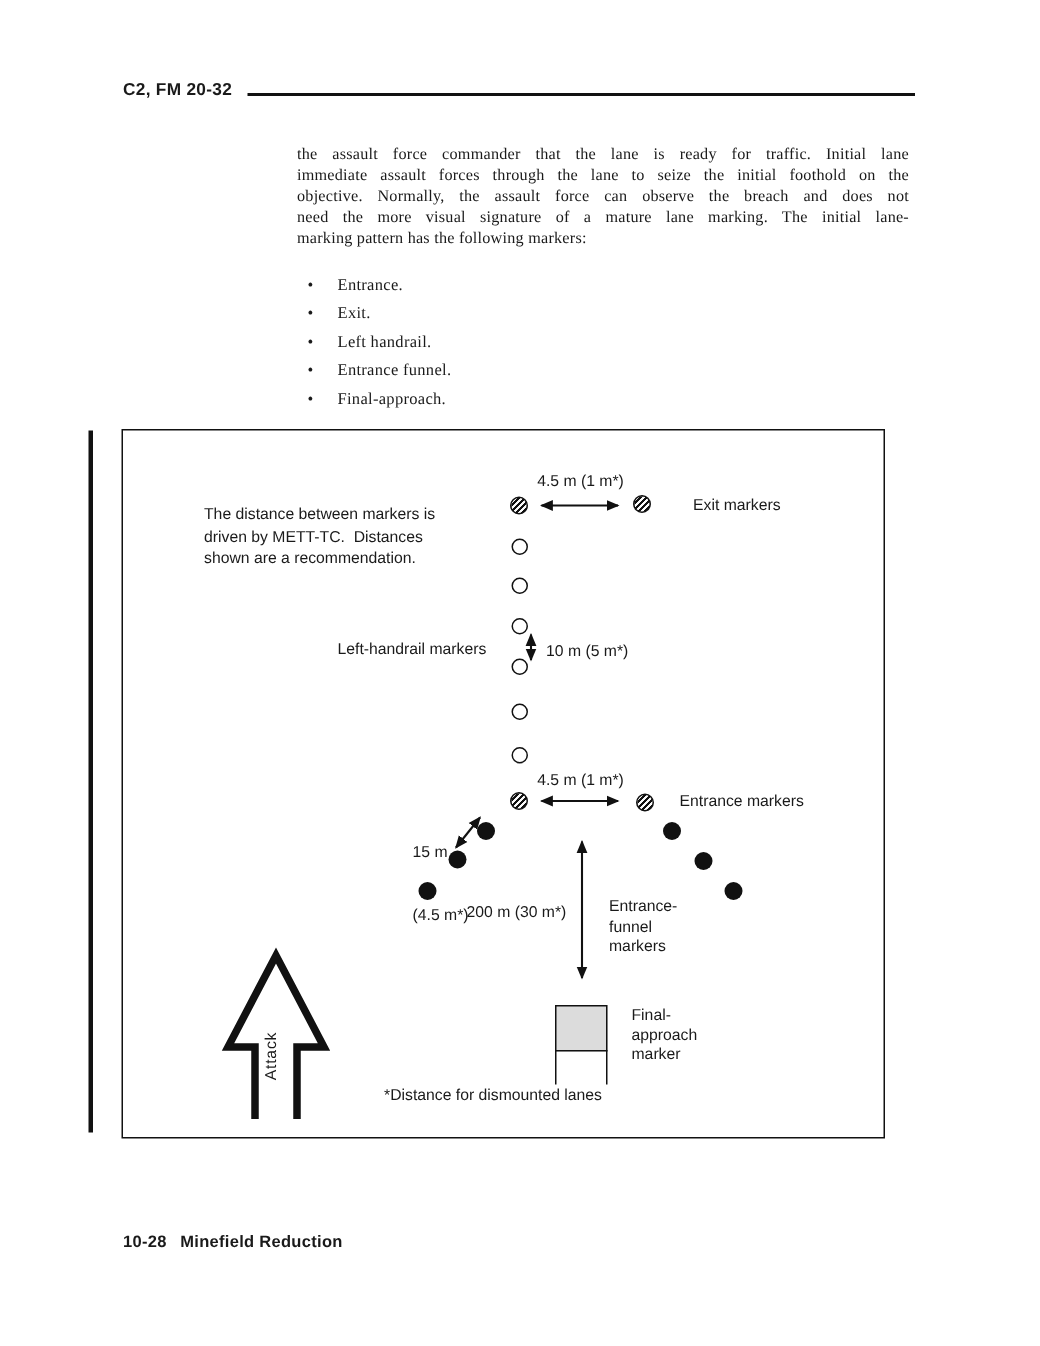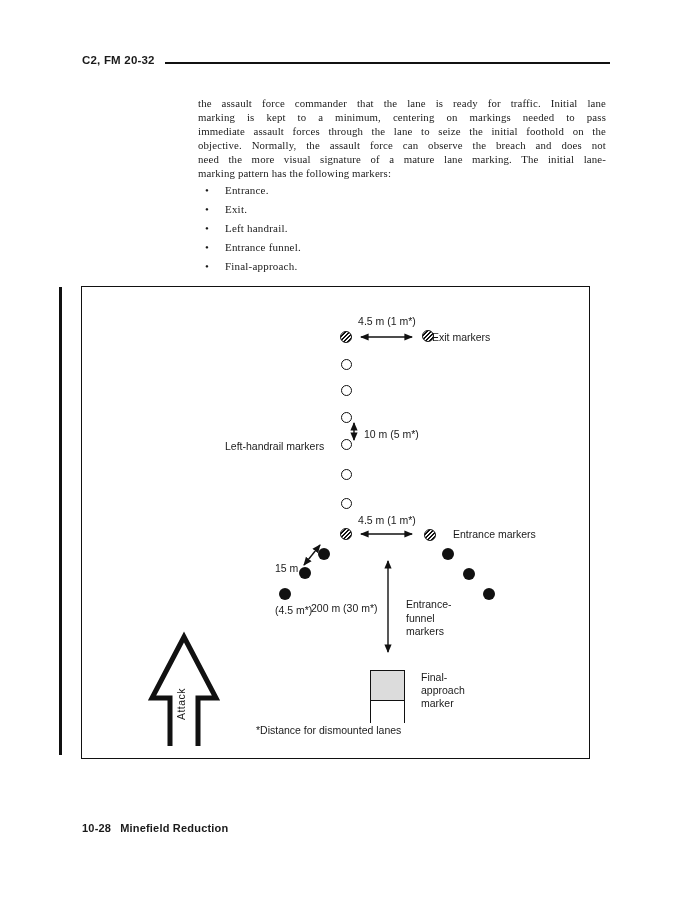--- a/index.html
+++ b/index.html
@@ -69,21 +69,20 @@
   </defs>
 </svg>
 
 <div class="page">
 
   <div class="hdr-id">C2, FM 20-32</div>
   <div class="hdr-rule"></div>
 
   <div class="para serif">
       <div class="para-line">the assault force commander that the lane is ready for traffic. Initial lane</div>
-      <div class="para-line">marking is kept to a minimum, centering on markings needed to pass</div>
       <div class="para-line">immediate assault forces through the lane to seize the initial foothold on the</div>
       <div class="para-line">objective. Normally, the assault force can observe the breach and does not</div>
       <div class="para-line">need the more visual signature of a mature lane marking. The initial lane-</div>
       <div class="para-line">marking pattern has the following markers:</div>
     </div>
 
   <div class="bullets">
       <div class="bullet-row">
       <span class="bullet-dot">•</span>
       <span class="bullet-text">Entrance.</span>
@@ -103,37 +102,38 @@
       <div class="bullet-row">
       <span class="bullet-dot">•</span>
       <span class="bullet-text">Final-approach.</span>
     </div>
     </div>
 
   <div class="changebar"></div>
 
   <div class="figbox">
 
+    <div class="lbl" style="left:54px; top:49px; line-height:14.5px;"><div class="note-line">The distance between markers is</div><div class="note-line">driven by METT-TC.  Distances</div><div class="note-line">shown are a recommendation.</div></div>
 
     <div class="lbl center" style="left:255px; top:28px; width:100px;">4.5 m (1 m*)</div>
     <div class="hatched" style="left:258px; top:44px;"></div>
     <svg class="arr" style="left:276px; top:45px;" width="57" height="10">
       <line x1="3" y1="5" x2="54" y2="5" marker-start="url(#ah)" marker-end="url(#ah)"></line>
     </svg>
     <div class="hatched" style="left:340px; top:43px;"></div>
-    <div class="lbl" style="left:350px; top:44px;">Exit markers</div>
+    <div class="lbl" style="left:380px; top:44px;">Exit markers</div>
 
     <div class="ocircle" style="left:259px; top:72px;"></div>
     <div class="ocircle" style="left:259px; top:98px;"></div>
     <div class="ocircle" style="left:259px; top:125px;"></div>
     <div class="ocircle" style="left:259px; top:152px;"></div>
     <div class="ocircle" style="left:259px; top:182px;"></div>
     <div class="ocircle" style="left:259px; top:211px;"></div>
 
-    <div class="lbl" style="left:143px; top:153px;">Left-handrail markers</div>
+    <div class="lbl" style="left:143px; top:140px;">Left-handrail markers</div>
     <svg class="arr" style="left:266px; top:133px;" width="12" height="23">
       <line x1="6" y1="3" x2="6" y2="20" marker-start="url(#ah)" marker-end="url(#ah)"></line>
     </svg>
     <div class="lbl" style="left:282px; top:141px;">10 m (5 m*)</div>
 
     <div class="lbl center" style="left:255px; top:227px; width:100px;">4.5 m (1 m*)</div>
     <div class="hatched" style="left:258px; top:241px;"></div>
     <svg class="arr" style="left:276px; top:242px;" width="57" height="10">
       <line x1="3" y1="5" x2="54" y2="5" marker-start="url(#ah)" marker-end="url(#ah)"></line>
     </svg>

